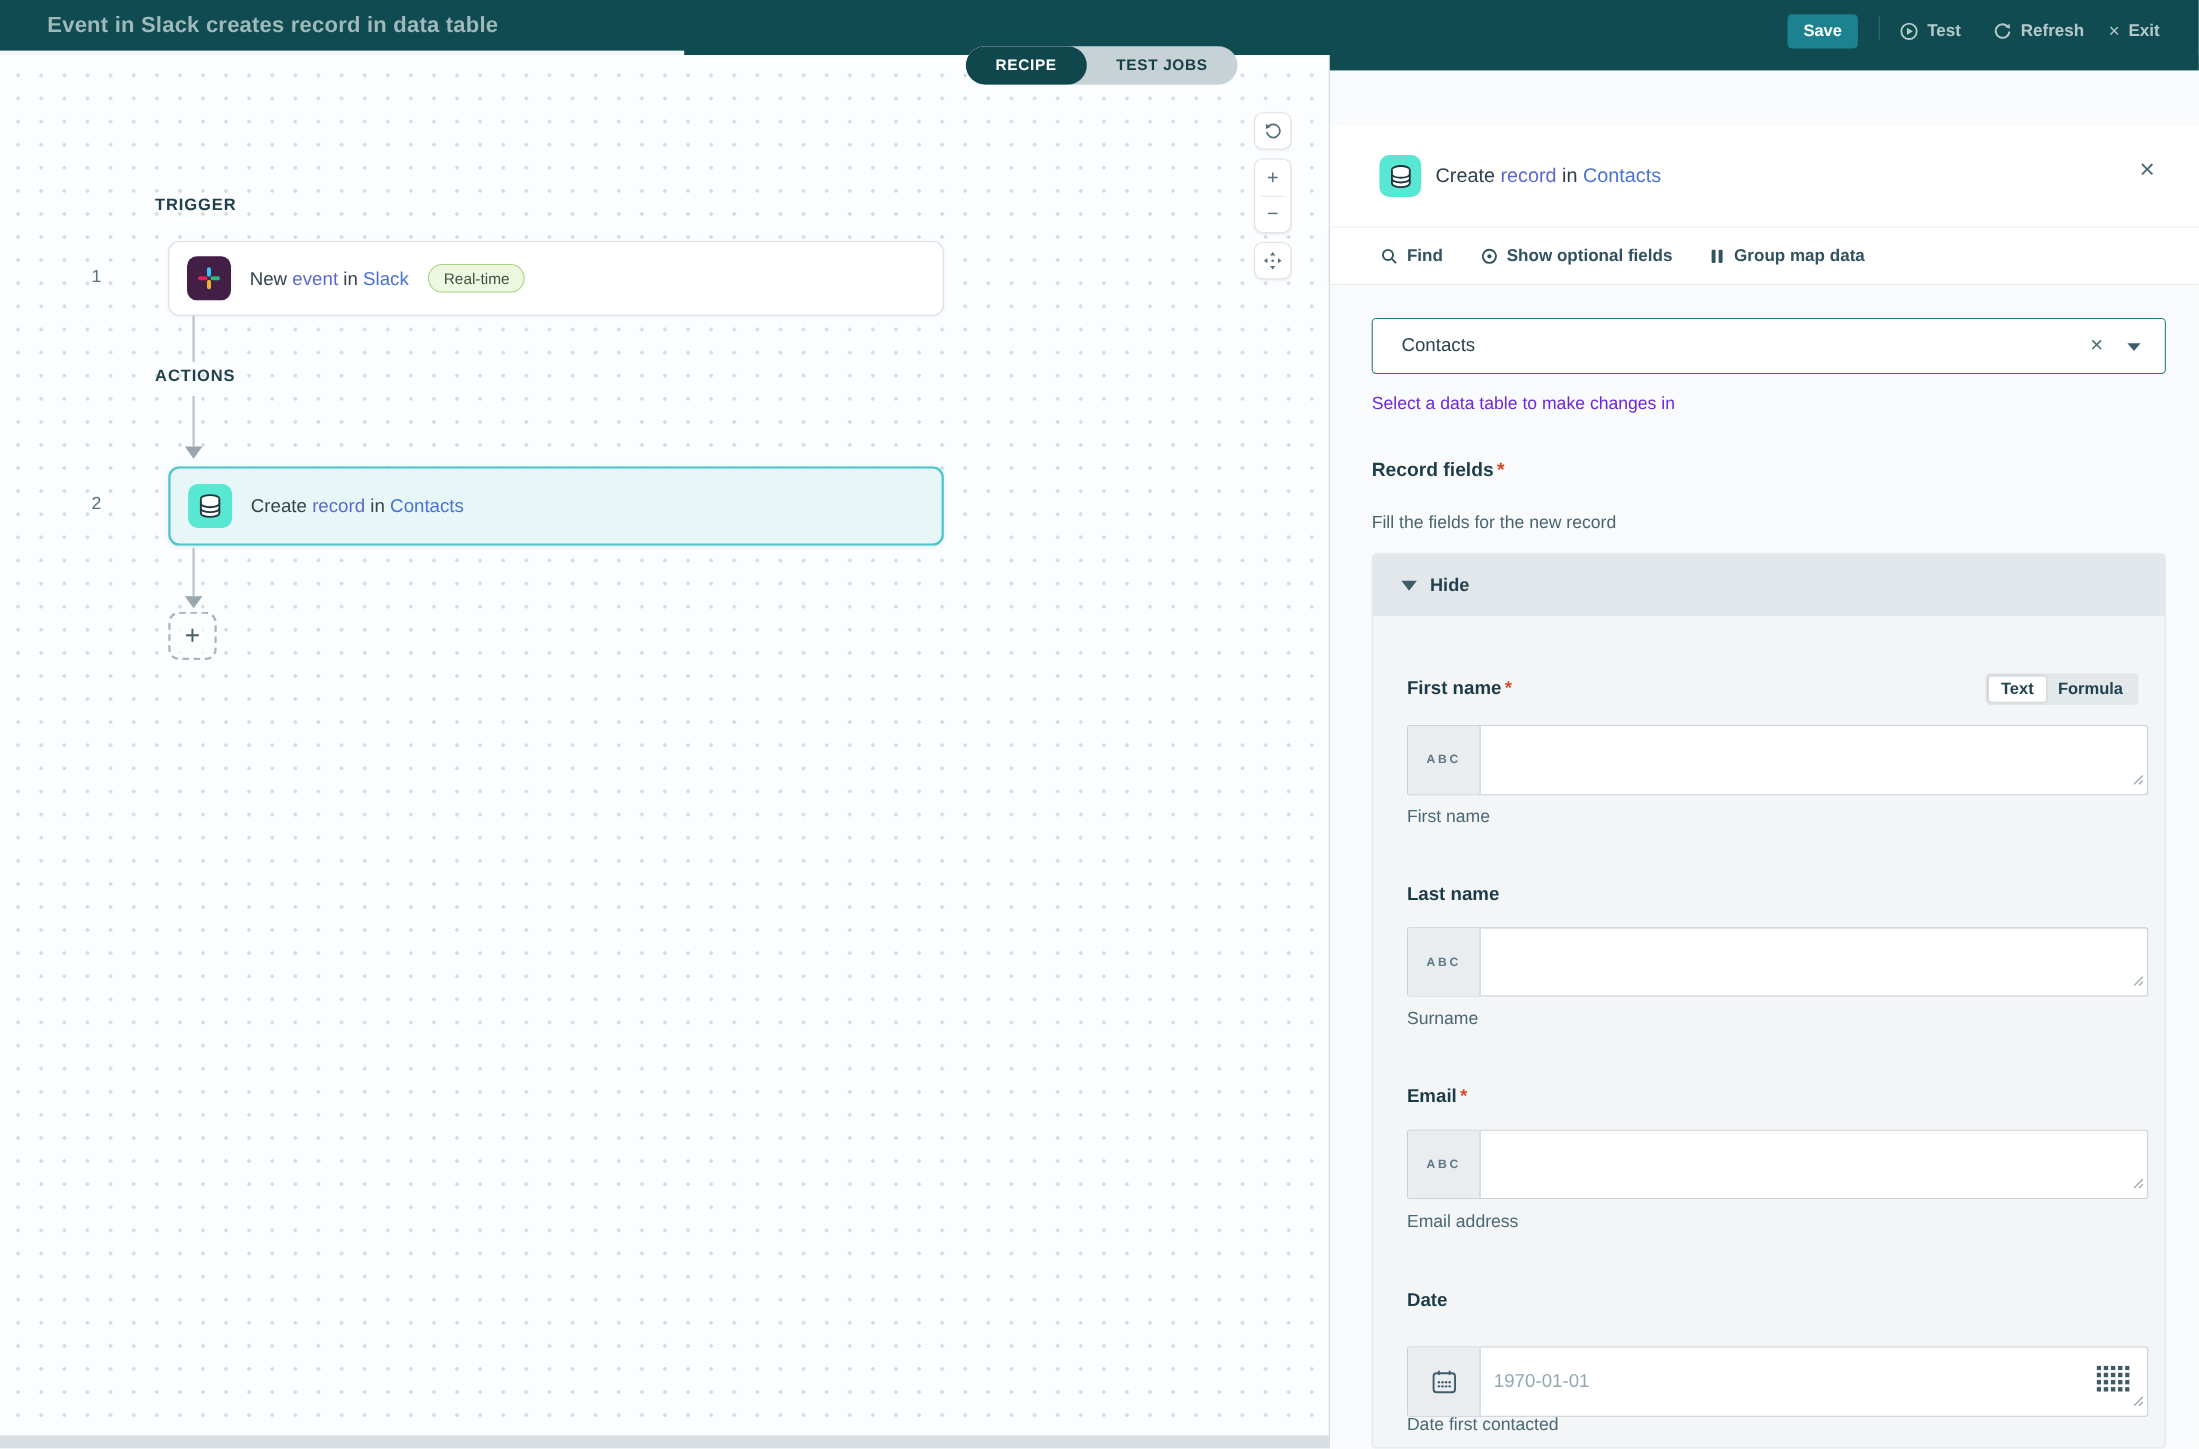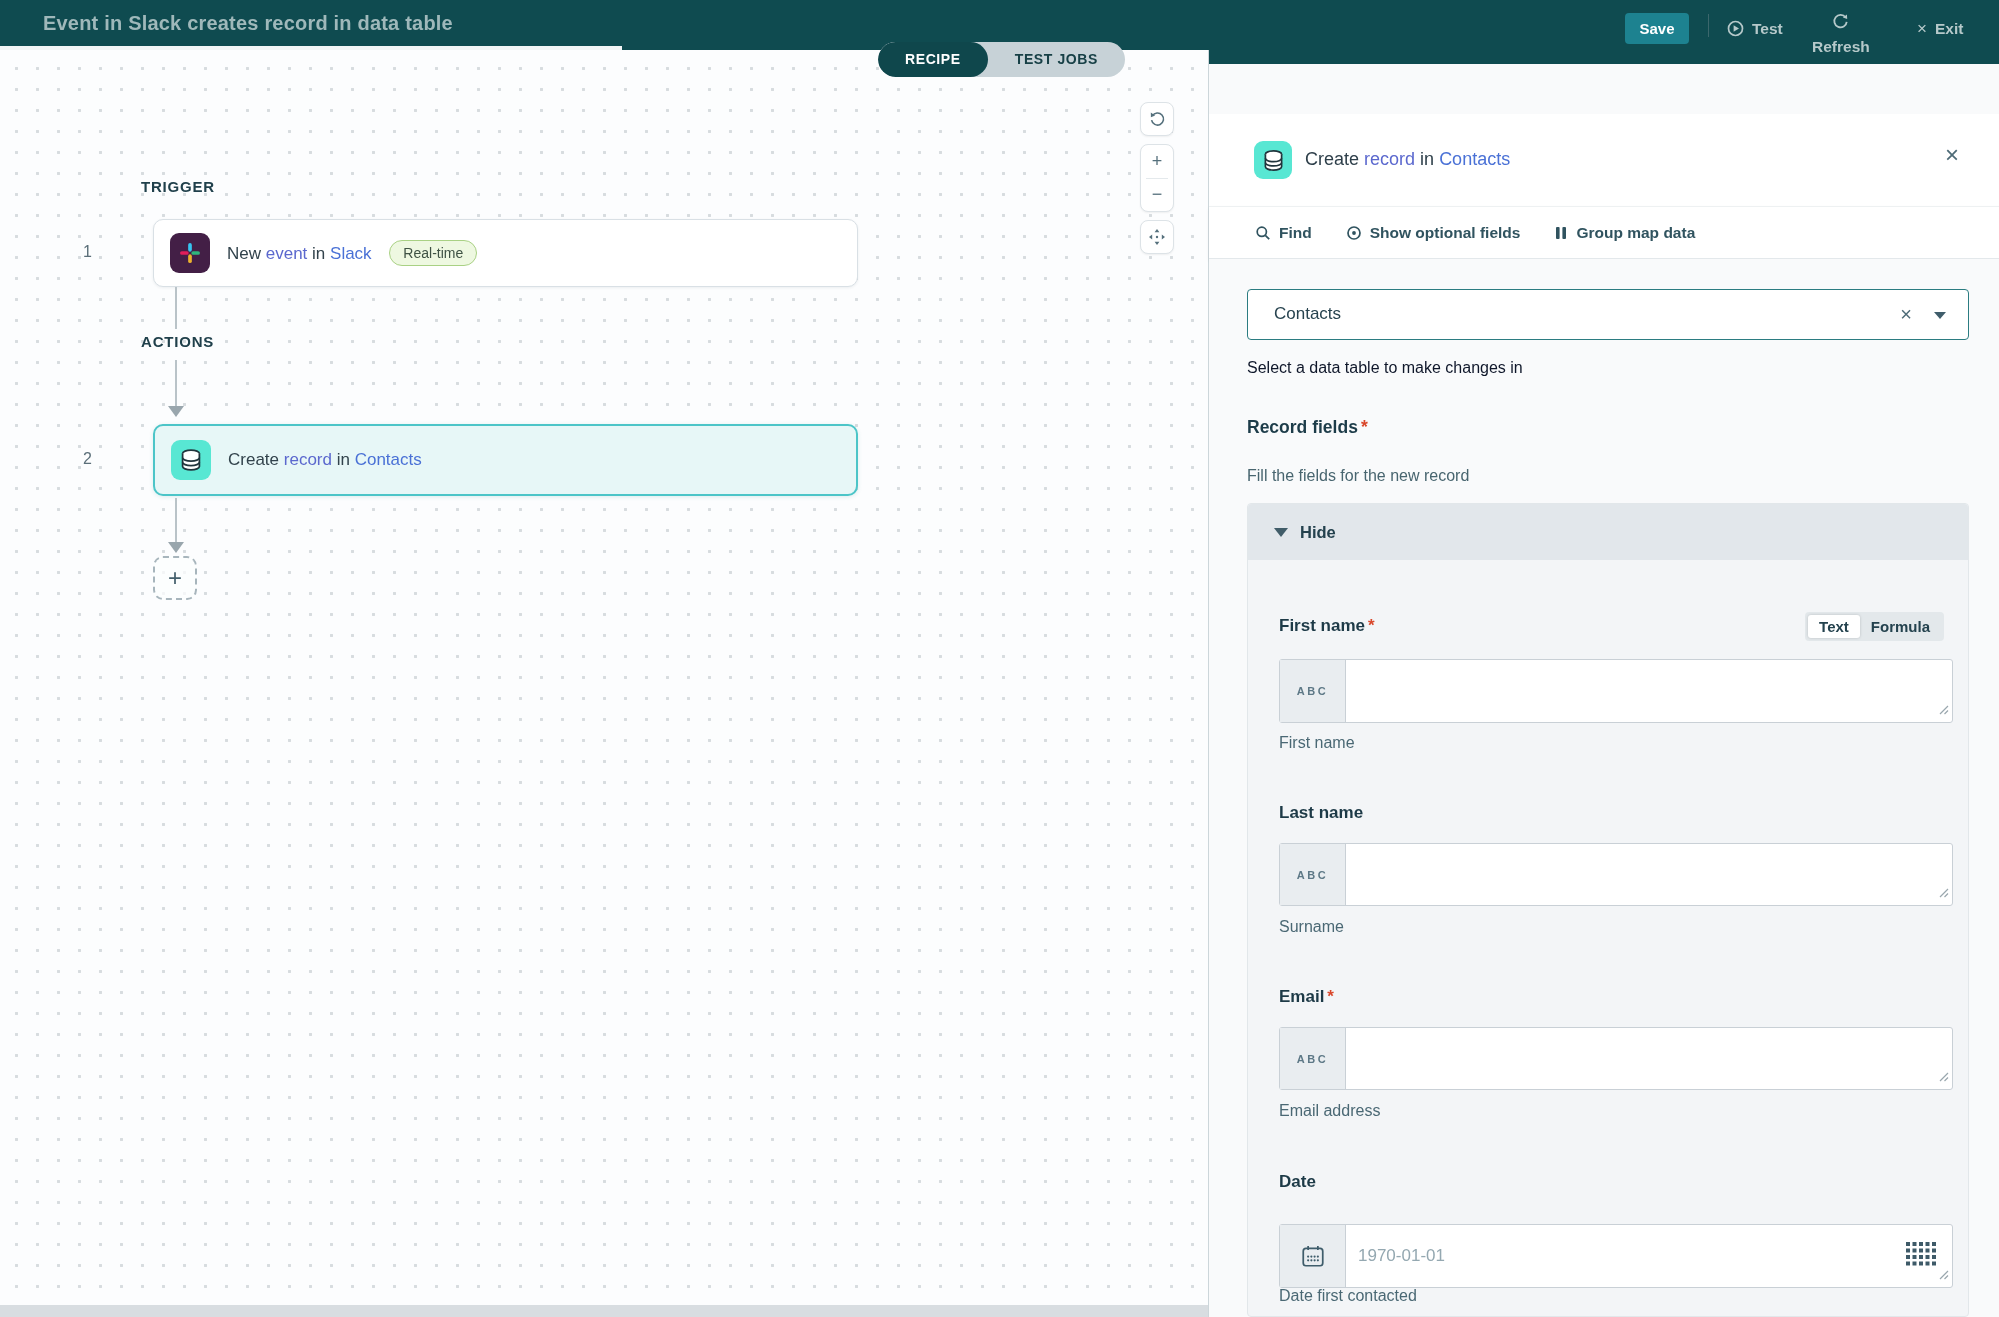--- a/index.html
+++ b/index.html
@@ -86,21 +86,21 @@
   .p-toolbar { position:absolute; left:0; top:156px; width:791px; height:53px; background:#fff; border-top:1px solid #eef1f2; border-bottom:1px solid #e3e8eb; box-shadow:0 2px 4px rgba(20,40,50,.05); display:flex; align-items:center; padding-left:46px; gap:34px; }
   .tb-item { display:flex; align-items:center; gap:8px; font-size:15.5px; font-weight:bold; color:#30535f; cursor:pointer; }
   .tb-item svg { display:block; }
 
   .p-content { position:absolute; left:0; top:209px; width:791px; height:1058px; background:#f9fafb; }
 
   .table-select { position:absolute; left:38px; top:30px; width:722px; height:51px; background:#fff; border:1.5px solid #2b7c81; border-radius:4px; cursor:pointer; }
   .ts-value { position:absolute; left:26px; top:14px; font-size:17px; color:#27434f; }
   .ts-clear { position:absolute; right:56px; top:12px; font-size:20px; color:#4e6b77; cursor:pointer; line-height:1.2; }
   .ts-caret { position:absolute; right:22px; top:22px; width:0; height:0; border-left:6px solid transparent; border-right:6px solid transparent; border-top:7px solid #3f5d6b; cursor:pointer; }
-  .sel-help { position:absolute; left:38px; top:100px; font-size:16px; color:#0f172a; }
+  .sel-help { position:absolute; left:38px; top:100px; font-size:16px; color:#6d28d9; }
 
   .rf-label { position:absolute; left:38px; top:158px; font-size:17.5px; font-weight:bold; color:#1d3c49; }
   .req-star { color:#d9472b; font-weight:bold; margin-left:3px; }
   .rf-help { position:absolute; left:38px; top:208px; font-size:16px; color:#48656f; }
 
   .fields-card { position:absolute; left:38px; top:244px; width:722px; height:814px; background:#f3f5f7; border:1px solid #e2e7ea; border-radius:4px; }
   .hide-bar { position:absolute; left:0; top:0; width:100%; height:56px; background:#e2e7eb; border-radius:4px 4px 0 0; display:flex; align-items:center; padding-left:26px; gap:12px; cursor:pointer; }
   .hide-tri { width:0; height:0; border-left:7px solid transparent; border-right:7px solid transparent; border-top:9px solid #415d69; }
   .hide-txt { font-size:16.5px; font-weight:bold; color:#24424e; }
 
@@ -137,21 +137,21 @@
     <div class="hdr-sep"></div>
     <div class="hdr-btn" style="left:1727px;">
       <span>
         <svg width="17" height="17" viewBox="0 0 17 17">
             <circle cx="8.5" cy="8.5" r="7" fill="none" stroke="#b6c9ca" stroke-width="1.7"></circle>
             <polygon points="6.6,5.2 12,8.5 6.6,11.8" fill="#b6c9ca"></polygon>
           </svg>
       </span>
       <span>Test</span>
     </div>
-    <div class="hdr-btn" style="left:1812px;flex-direction:column;">
+    <div class="hdr-btn" style="left:1812px;">
       <span>
         <svg width="17" height="17" viewBox="0 0 17 17">
             <path d="M13.6 4.6 A6.2 6.2 0 1 0 14.7 8.8" fill="none" stroke="#b6c9ca" stroke-width="1.8"></path>
             <polygon points="14.9,1.5 15.2,6.1 10.9,4.6" fill="#b6c9ca"></polygon>
           </svg>
       </span>
       <span>Refresh</span>
     </div>
     <div class="hdr-btn" style="left:1917px;">
       <span class="hdr-x">×</span>

